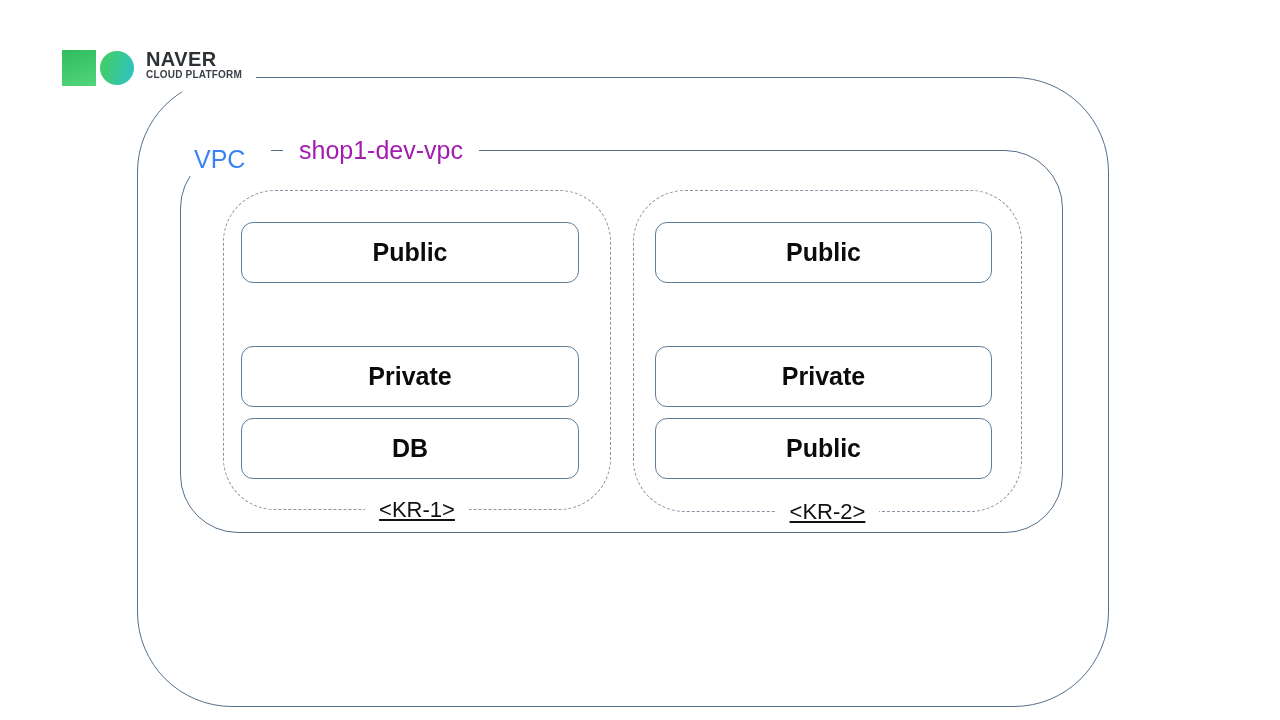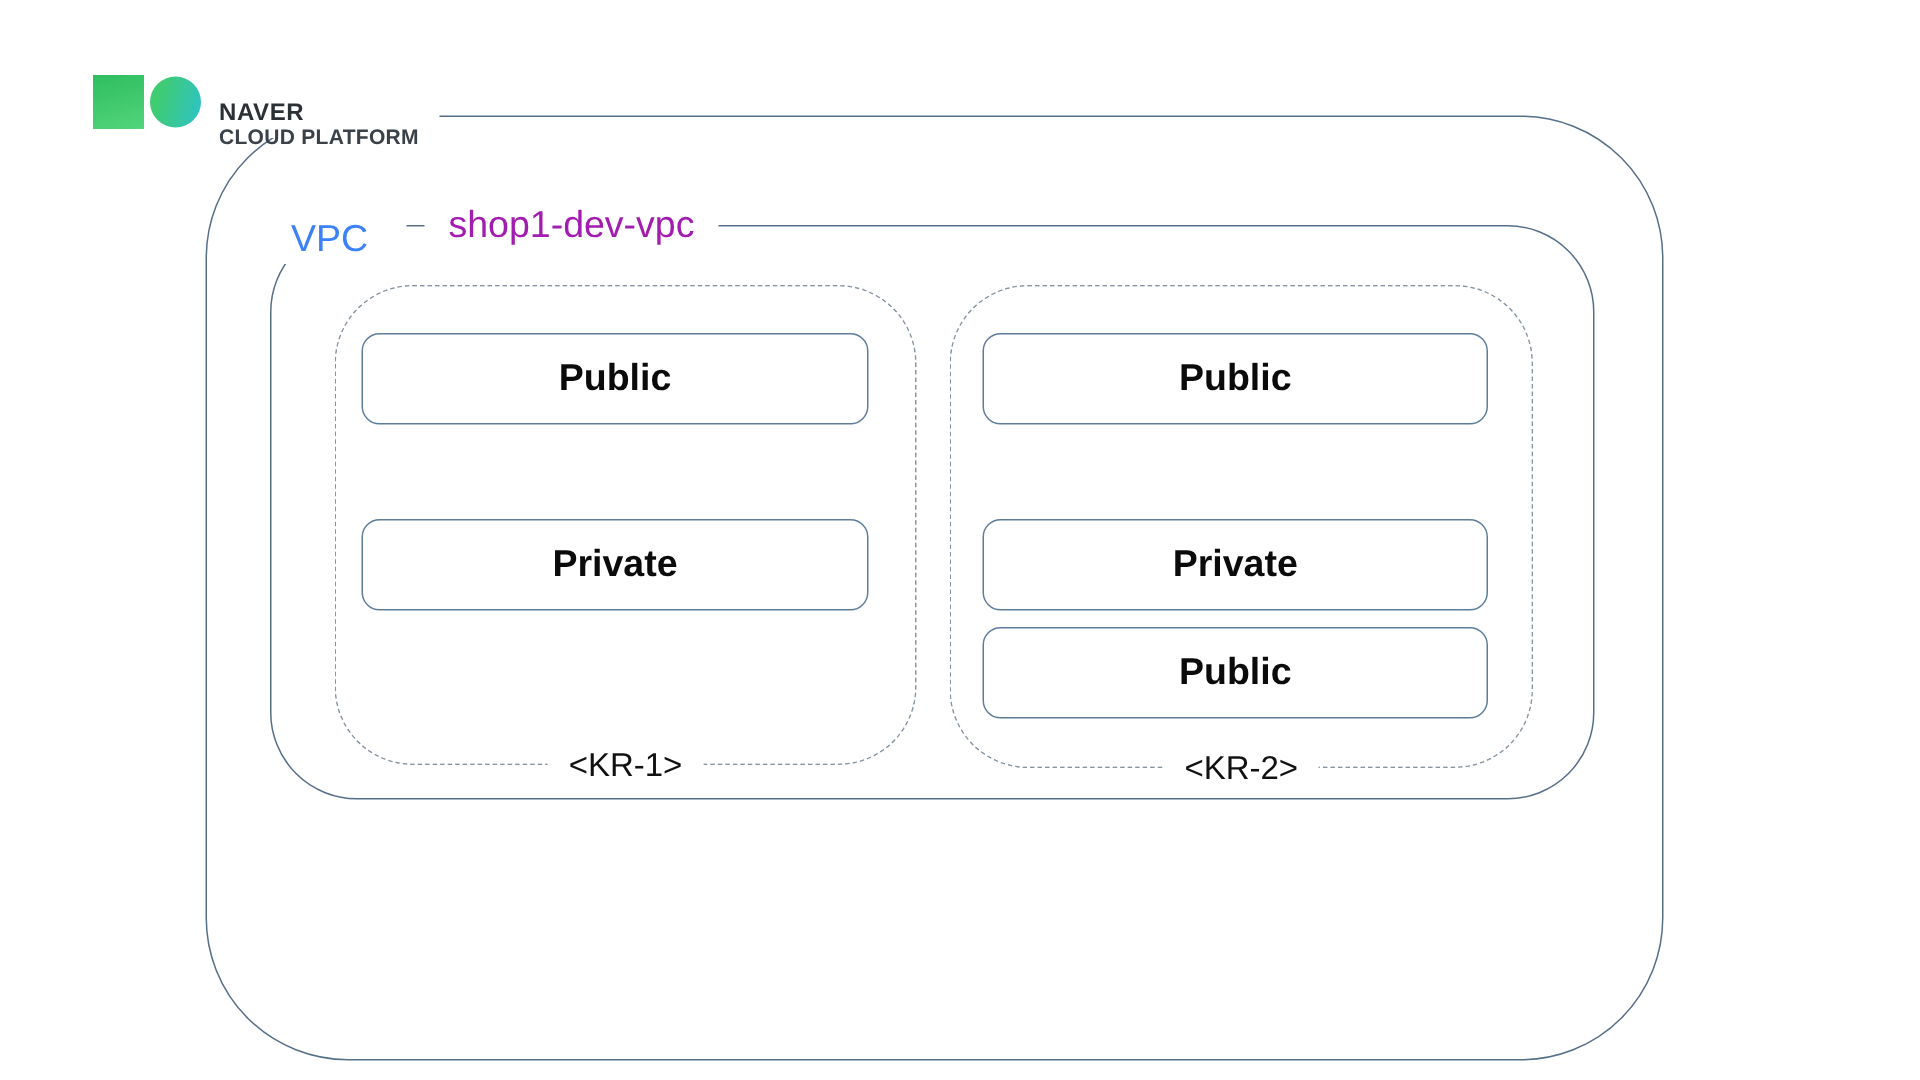--- a/index.html
+++ b/index.html
@@ -48,27 +48,26 @@
     background: linear-gradient(165deg, var(--logo-green-start), var(--logo-green-end));
   }
   .logo-circle {
     width: 34px; height: 34px;
     margin-top: 7px; margin-left: 4px;
     border-radius: 50%;
     background: linear-gradient(105deg, var(--logo-circle-start) 20%, var(--logo-circle-end) 95%);
   }
   .logo-text { margin-left: 12px; margin-top: 8px; }
   .logo-line1 {
-    font-size: 16px; font-weight: bold;
+    font-size: 20px; font-weight: bold;
     letter-spacing: 0.4px; line-height: 15px;
     color: var(--text-dark);
-    margin-top: 16px;
   }
   .logo-line2 {
-    font-size: 14px; font-weight: bold;
+    font-size: 10px; font-weight: bold;
     letter-spacing: 0.2px; line-height: 16px;
     color: #3a4148;
   }
 
   
   .vpc-box {
     position: absolute;
     left: 180px; top: 150px;
     width: 883px; height: 383px;
     border: 1px solid var(--solid-border);
@@ -111,20 +110,21 @@
   .zone-label {
     position: absolute;
     left: 50%; bottom: -14px;
     transform: translateX(-50%);
     background: #ffffff;
     padding: 0 14px;
     font-size: 22px;
     line-height: 26px;
     color: #111111;
     white-space: nowrap;
+    text-decoration: underline;
   }
 
   
   .subnet {
     position: absolute;
     left: 17px;
     width: 338px; height: 61px;
     background: #ffffff;
     border: 1px solid var(--subnet-border);
     border-radius: 12px;
@@ -154,20 +154,21 @@
   </div>
 </div>
 
 <div class="vpc-box"></div>
 <div class="vpc-type-label">VPC</div>
 <div class="vpc-name-label">shop1-dev-vpc</div>
 
 <div class="zone zone-kr1">
   <div class="subnet row1">Public</div>
   <div class="subnet row2">Private</div>
+  <div class="subnet row3">DB</div>
   <div class="zone-label">&lt;KR-1&gt;</div>
 </div>
 
 <div class="zone zone-kr2">
   <div class="subnet row1">Public</div>
   <div class="subnet row2">Private</div>
   <div class="subnet row3">Public</div>
   <div class="zone-label">&lt;KR-2&gt;</div>
 </div>
 

